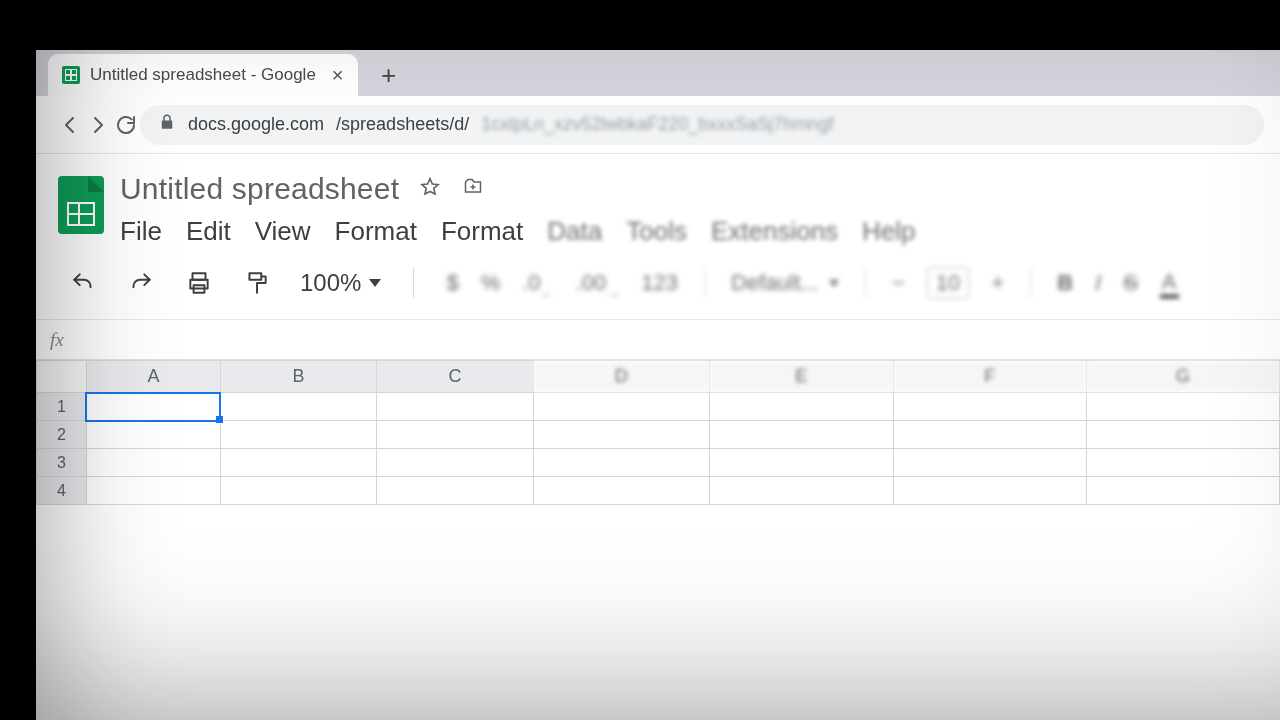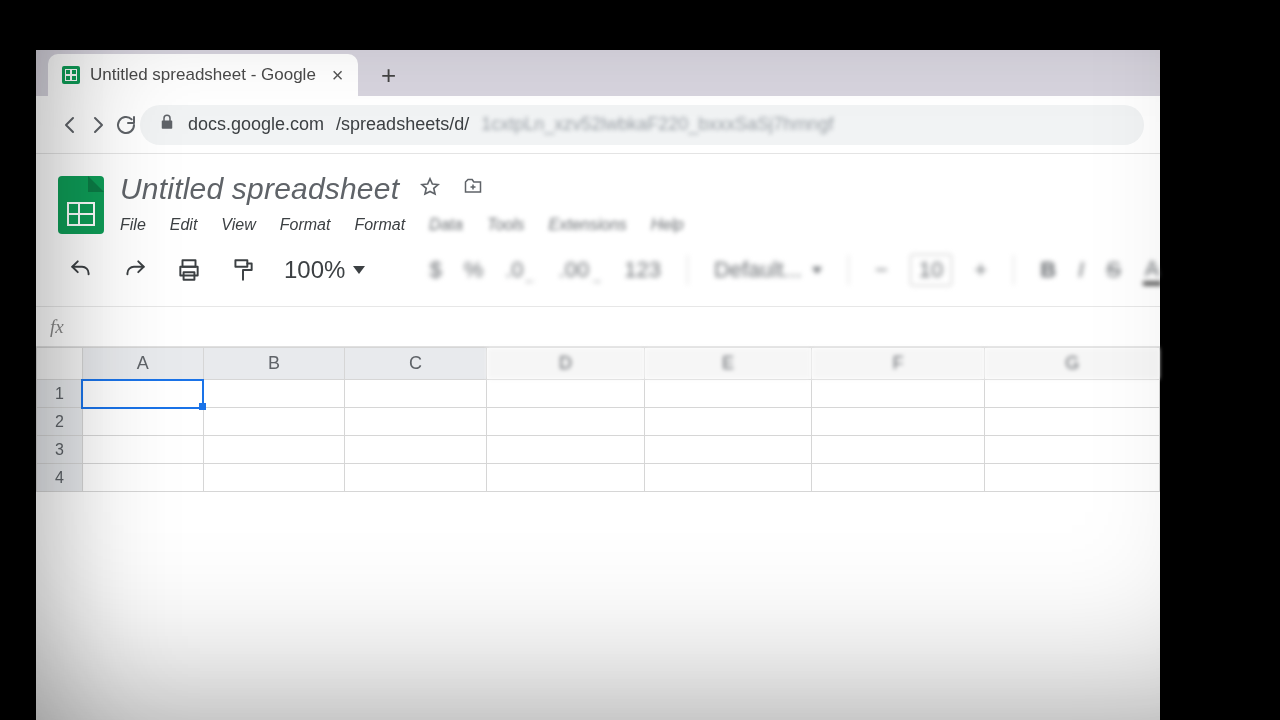--- a/index.html
+++ b/index.html
@@ -1,17 +1,17 @@
 <!DOCTYPE html>
 <html><head>
 <meta charset="utf-8">
 <style>
   * { box-sizing: border-box; margin: 0; padding: 0; }
   html, body { width: 1280px; height: 720px; overflow: hidden; font-family: Arial, "Helvetica Neue", sans-serif; background: #000; }
-  .screen { position: relative; width: 1160px; height: 720px; background: #000; }
+  .screen { position: relative; width: 1280px; height: 720px; background: #000; }
 
   
   .browser { position: absolute; left: 36px; top: 50px; right: 0; bottom: 0; background: #fff; box-shadow: 0 0 30px rgba(0,0,0,.6); }
   .tabstrip { height: 46px; background: #d7d4de; display: flex; align-items: flex-end; padding-left: 12px; }
   .tab { display: flex; align-items: center; gap: 10px; background: #fff; height: 42px; padding: 0 14px 0 14px; border-radius: 10px 10px 0 0; max-width: 360px; }
   .favicon { width: 18px; height: 18px; background: #0f9d58; display: grid; place-items: center; border-radius: 2px; }
   .favicon .grid { width: 12px; height: 12px; background:
       linear-gradient(#fff,#fff) center/100% 2px no-repeat,
       linear-gradient(#fff,#fff) center/2px 100% no-repeat; border: 1.5px solid #fff; }
   .tab-title { font-size: 17px; color: #4a4a4a; white-space: nowrap; overflow: hidden; text-overflow: ellipsis; max-width: 260px; }
@@ -28,27 +28,27 @@
   
   .appheader { display: flex; align-items: flex-start; gap: 16px; padding: 18px 22px 0 22px; }
   .applogo { width: 46px; height: 58px; position: relative; margin-top: 4px; }
   .applogo .page { position: absolute; inset: 0; background: #0f9d58; border-radius: 4px; }
   .applogo .fold { position: absolute; right: 0; top: 0; width: 16px; height: 16px; background: #0c7c46; clip-path: polygon(0 0, 100% 100%, 0 100%); }
   .applogo .sheetgrid { position: absolute; left: 9px; right: 9px; bottom: 8px; height: 24px; border: 2px solid #fff; }
   .applogo .sheetgrid::before, .applogo .sheetgrid::after { content: ""; position: absolute; background: #fff; }
   .applogo .sheetgrid::before { left: 0; right: 0; top: 50%; height: 2px; transform: translateY(-50%); }
   .applogo .sheetgrid::after { top: 0; bottom: 0; left: 38%; width: 2px; }
 
-  .titleblock { display: flex; flex-direction: column; gap: 6px; font-style: italic; }
+  .titleblock { display: flex; flex-direction: column; gap: 6px; }
   .titlerow { display: flex; align-items: center; gap: 20px; }
   .doctitle { font-size: 30px; color: #5f6368; font-weight: 400; letter-spacing: .2px; }
   .star svg { width: 22px; height: 22px; fill: none; stroke: #5f6368; stroke-width: 1.8; }
   .move svg { width: 24px; height: 20px; fill: none; stroke: #5f6368; stroke-width: 1.8; }
 
-  .menubar { display: flex; gap: 24px; font-size: 16px; color: #3c4043; padding: 4px 0 12px 0; }
+  .menubar { display: flex; gap: 24px; font-size: 26px; color: #3c4043; padding: 4px 0 12px 0; }
   .menubar .blurred { filter: blur(2.2px); color: #6b6f73; }
   .menuitem { cursor: pointer; }
 
   
   .toolbar { display: flex; align-items: center; gap: 28px; padding: 8px 24px 20px 32px; color: #3c4043; border-bottom: 1px solid #e7e7e7; }
   .tbtn { display: grid; place-items: center; width: 30px; height: 30px; cursor: pointer; }
   .tbtn svg { width: 26px; height: 26px; fill: none; stroke: #3c4043; stroke-width: 1.8; stroke-linecap: round; stroke-linejoin: round; }
   .zoom { display: flex; align-items: center; gap: 8px; font-size: 24px; cursor: pointer; }
   .zoom .caret { border-left: 6px solid transparent; border-right: 6px solid transparent; border-top: 8px solid #3c4043; }
   .divider { width: 1px; height: 30px; background: #d8d8d8; margin: 0 4px; }

